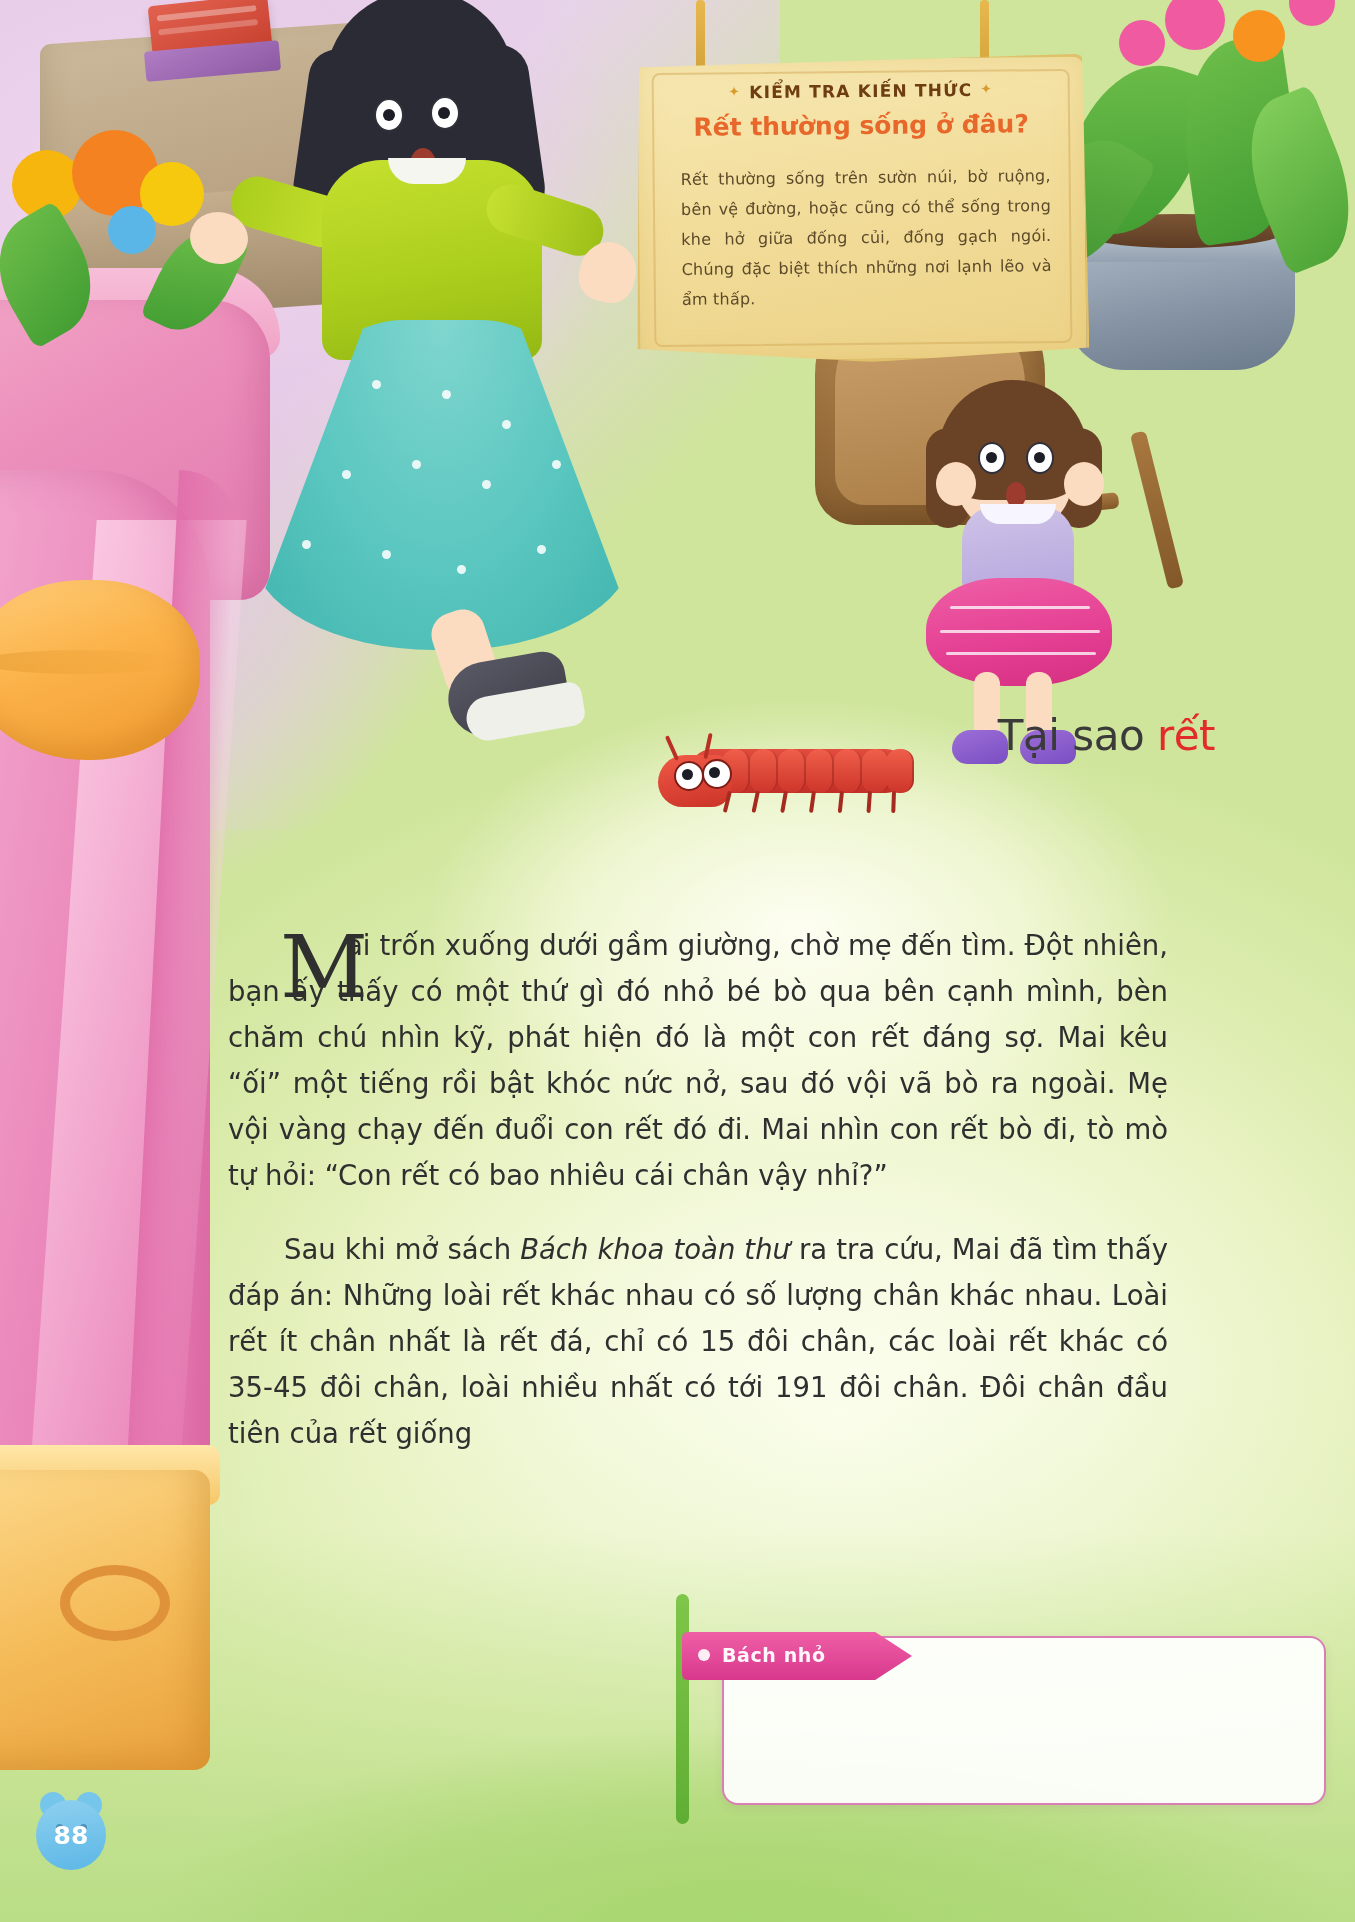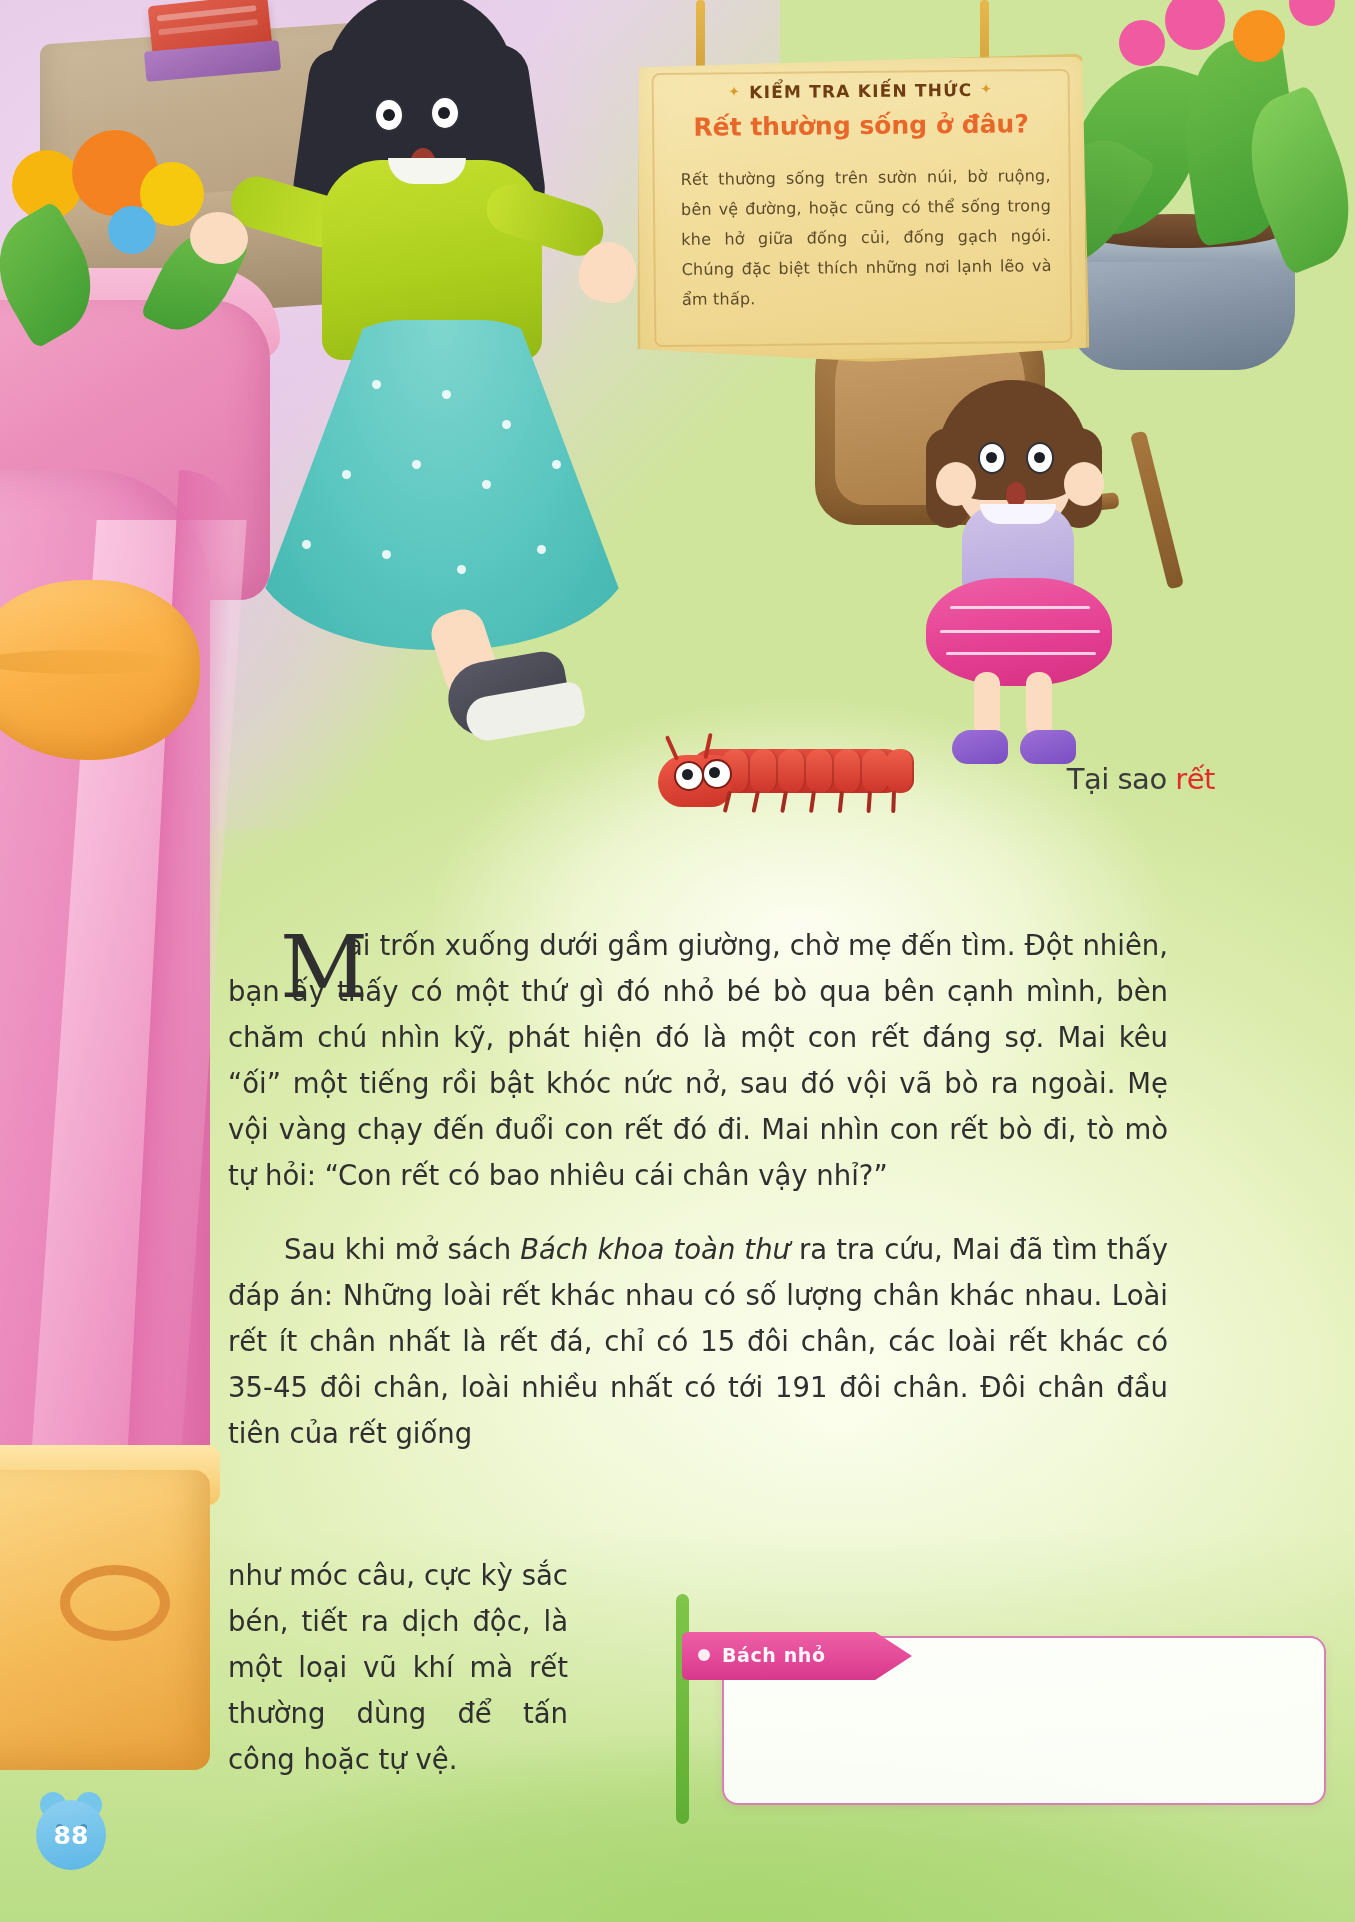--- a/index.html
+++ b/index.html
@@ -559,25 +559,25 @@
   .bug-antenna {
     position: absolute;
     width: 4px; height: 26px;
     background: #b93024;
     border-radius: 2px;
   }
 
   
   .headline {
     position: absolute;
-    left: 470px; top: 752px;
+    left: 470px; top: 708px;
     width: 745px;
     text-align: right;
     font-family: "DejaVu Sans", sans-serif;
-    font-size: 29px;
+    font-size: 42px;
     line-height: 55px;
     color: #3a3a3a;
     letter-spacing: -0.5px;
   }
   .headline .hl-accent { color: #e32b2b; }
   .headline .line2 { display: block; }
 
   .body-col {
     position: absolute;
     left: 228px; top: 922px;
@@ -886,21 +886,20 @@
   </div>
 
   <div class="body-col">
     <div class="dropcap-wrap">
       <span class="dropcap">M</span>
       <p class="para-first">ai trốn xuống dưới gầm giường, chờ mẹ đến tìm. Đột nhiên, bạn ấy thấy có một thứ gì đó nhỏ bé bò qua bên cạnh mình, bèn chăm chú nhìn kỹ, phát hiện đó là một con rết đáng sợ. Mai kêu “ối” một tiếng rồi bật khóc nức nở, sau đó vội vã bò ra ngoài. Mẹ vội vàng chạy đến đuổi con rết đó đi. Mai nhìn con rết bò đi, tò mò tự hỏi: “Con rết có bao nhiêu cái chân vậy nhỉ?”</p>
     </div>
     <p class="para indent"><span>Sau khi mở sách </span><em>Bách khoa toàn thư</em><span> ra tra cứu, Mai đã tìm thấy đáp án: Những loài rết khác nhau có số lượng chân khác nhau. Loài rết ít chân nhất là rết đá, chỉ có 15 đôi chân, các loài rết khác có 35-45 đôi chân, loài nhiều nhất có tới 191 đôi chân. Đôi chân đầu tiên của rết giống</span></p>
   </div>
 
-  <p class="para-last">như móc câu, cực kỳ sắc bén, tiết ra dịch độc, là một loại vũ khí mà rết thường dùng để tấn công hoặc tự vệ.</p>
 
   <div class="tip">
     <div class="tip-card"></div>
     <div class="tip-bar"></div>
     <div class="tip-ribbon"></div>
     <div class="tip-dot"></div>
     <div class="tip-ribbon-label">Bách nhỏ</div>
   </div>
 
   <div class="pagenum">

